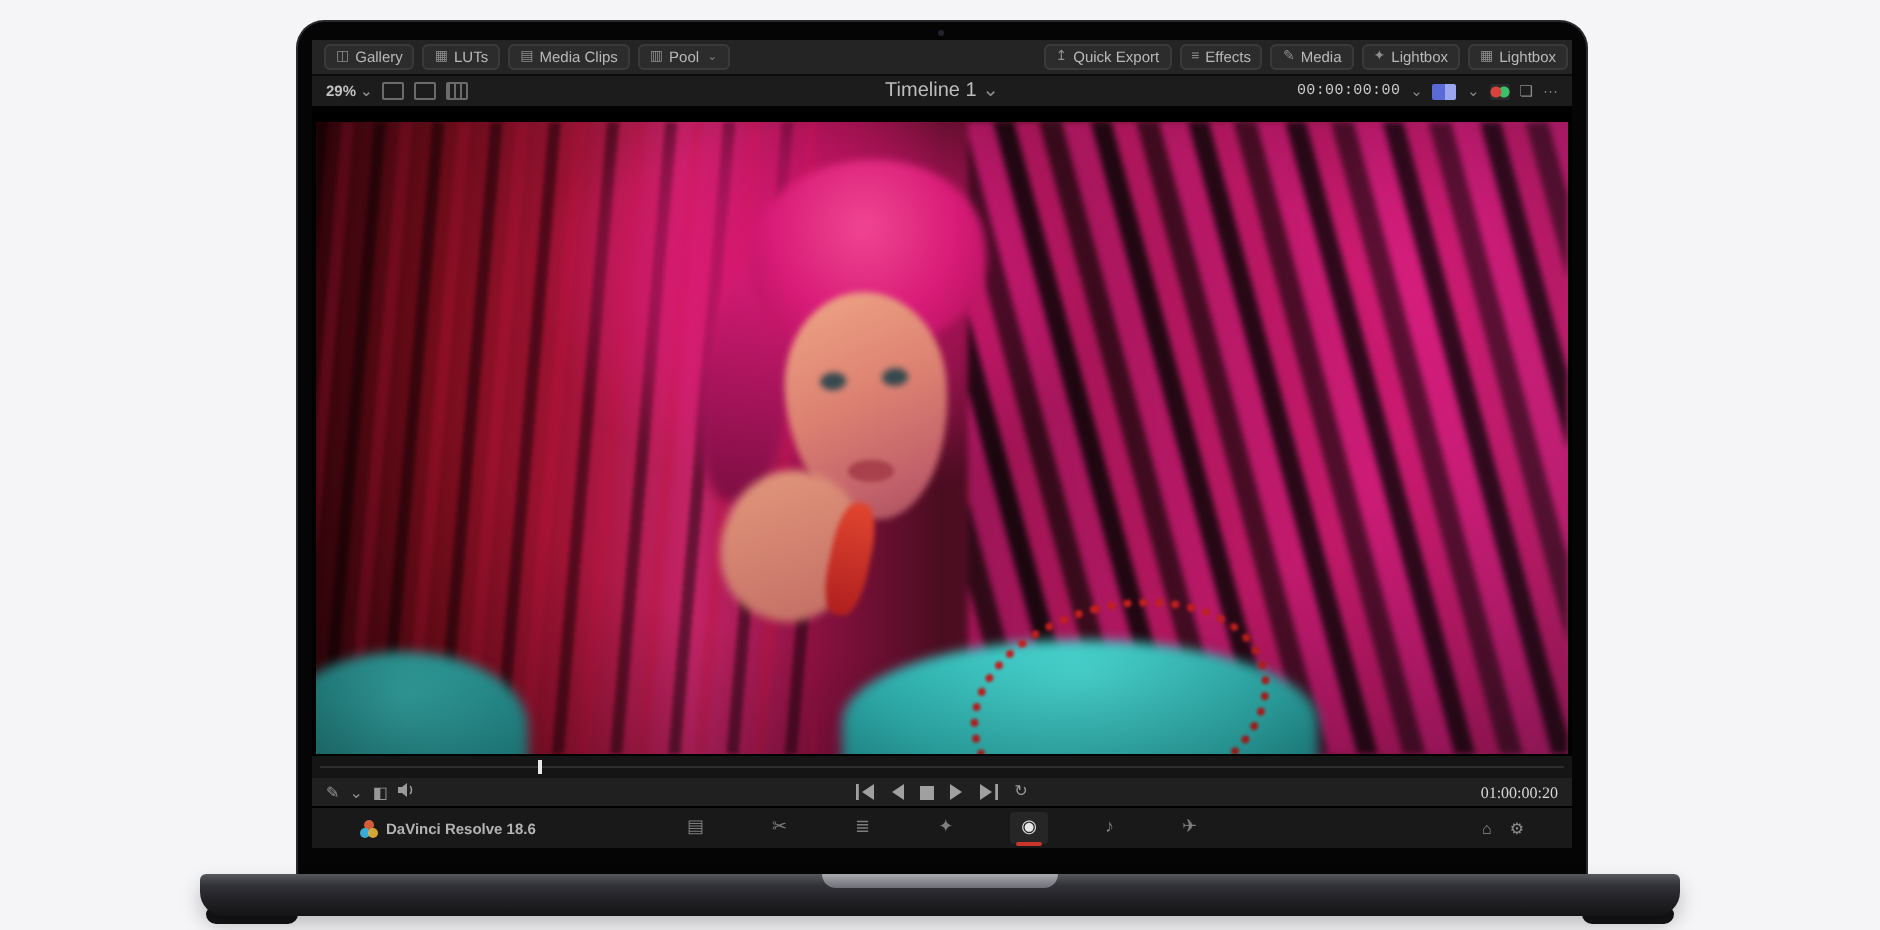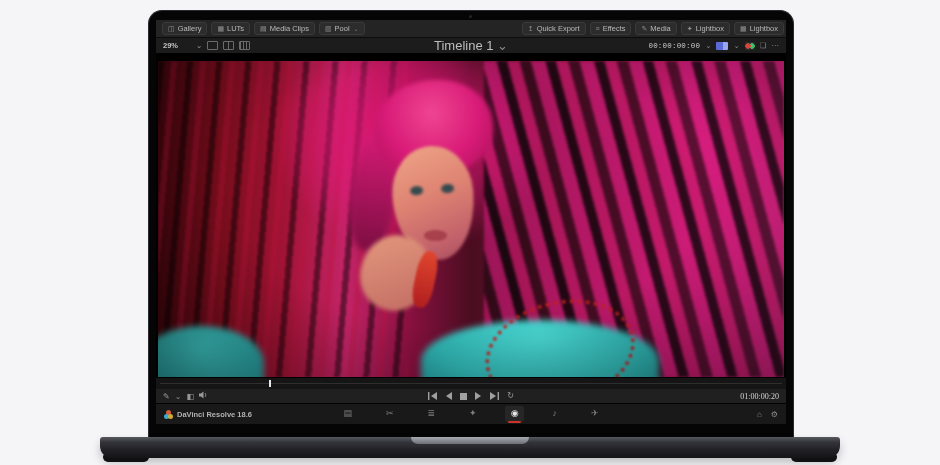--- a/index.html
+++ b/index.html
@@ -64,26 +64,26 @@
     color:#d6d6d6;font-size:8.5px;font-weight:bold;pointer-events:none;
   }
 
   
   .row2{
     height:15px;flex:0 0 15px;background:#1c1c1c;border-bottom:1px solid #000;
     display:flex;align-items:center;justify-content:space-between;
     padding:0 7px;position:relative;color:#a8a8a8;font-size:7.5px;
   }
   .row2 .left,.row2 .right{display:flex;align-items:center;gap:5px;}
-  .zoom-ctl{display:flex;align-items:flex-start;gap:18px;color:#c2c2c2;font-weight:bold;}
+  .zoom-ctl{display:flex;align-items:flex-start;gap:2px;color:#c2c2c2;font-weight:bold;}
   .mini-box{width:9px;height:7px;border:1px solid #6b6b6b;border-radius:1px;display:inline-block;}
   .mini-box.split{background:linear-gradient(90deg,transparent 48%,#6b6b6b 48%,#6b6b6b 52%,transparent 52%);}
   .mini-box.frames{background:repeating-linear-gradient(90deg,#6b6b6b 0 1px,transparent 1px 3px);}
   .timeline-name{
-    position:absolute;left:0;right:0;text-align:center;color:#bdbdbd;font-size:13px;pointer-events:none;
+    position:absolute;left:0;right:0;text-align:center;color:#bdbdbd;font-size:10px;pointer-events:none;
   }
   .tc{font-family:Liberation Mono, monospace;color:#c9c9c9;font-size:7.5px;letter-spacing:.2px;}
   .wipe-ic{width:12px;height:8px;border-radius:1px;background:linear-gradient(90deg,#5a6bd8 55%,#9aa6ef 55%);display:inline-block;}
   .scopes-ic{width:10px;height:8px;border-radius:1px;display:inline-block;
     background:radial-gradient(circle at 30% 50%,#d8443c 0 2.5px,transparent 3px),
                radial-gradient(circle at 70% 50%,#3cc06a 0 2.5px,transparent 3px),#2a2a2a;}
   .dim{color:#8b8b8b;}
 
   
   .viewer{flex:1 1 auto;position:relative;background:#000;overflow:hidden;}
@@ -136,21 +136,21 @@
   .transport{height:14px;flex:0 0 14px;background:#202020;display:flex;align-items:center;
     justify-content:space-between;padding:0 7px;position:relative;}
   .tools{display:flex;align-items:center;gap:5px;color:#979797;font-size:8px;}
   .tp-center{position:absolute;left:0;right:0;display:flex;justify-content:center;align-items:center;gap:8px;}
   .tp-center svg{display:block;}
   .loop-ic{color:#9a9a9a;font-size:8px;line-height:1;}
   .tc-big{font-family:Liberation Serif, serif;color:#d8d8d8;font-size:8px;}
 
   
   .pagebar{height:20px;flex:0 0 20px;background:#191919;border-top:1px solid #000;
-    display:flex;align-items:center;justify-content:space-between;padding:0 8px;position:relative;}
+    display:flex;align-items:center;justify-content:space-between;padding:0 24px;position:relative;}
   .brand{display:flex;align-items:center;gap:4px;color:#b3b3b3;font-size:7.5px;font-weight:bold;}
   .logo{display:inline-block;width:9px;height:9px;position:relative;}
   .logo i{position:absolute;width:5px;height:5px;border-radius:50%;opacity:.9;}
   .logo i:nth-child(1){left:2px;top:0;background:#e8643d;}
   .logo i:nth-child(2){left:0;top:4px;background:#3dbde8;}
   .logo i:nth-child(3){left:4px;top:4px;background:#e8b63d;}
   .pages{position:absolute;left:0;right:0;display:flex;justify-content:center;gap:22px;}
   .page{color:#7e7e7e;font-size:9px;line-height:1;padding:3px 6px 4px;position:relative;}
   .page.active{color:#e6e6e6;background:#262626;border-radius:2px;}
   .page.active::after{content:"";position:absolute;left:3px;right:3px;bottom:-1px;height:2px;background:#c9342b;border-radius:1px;}

